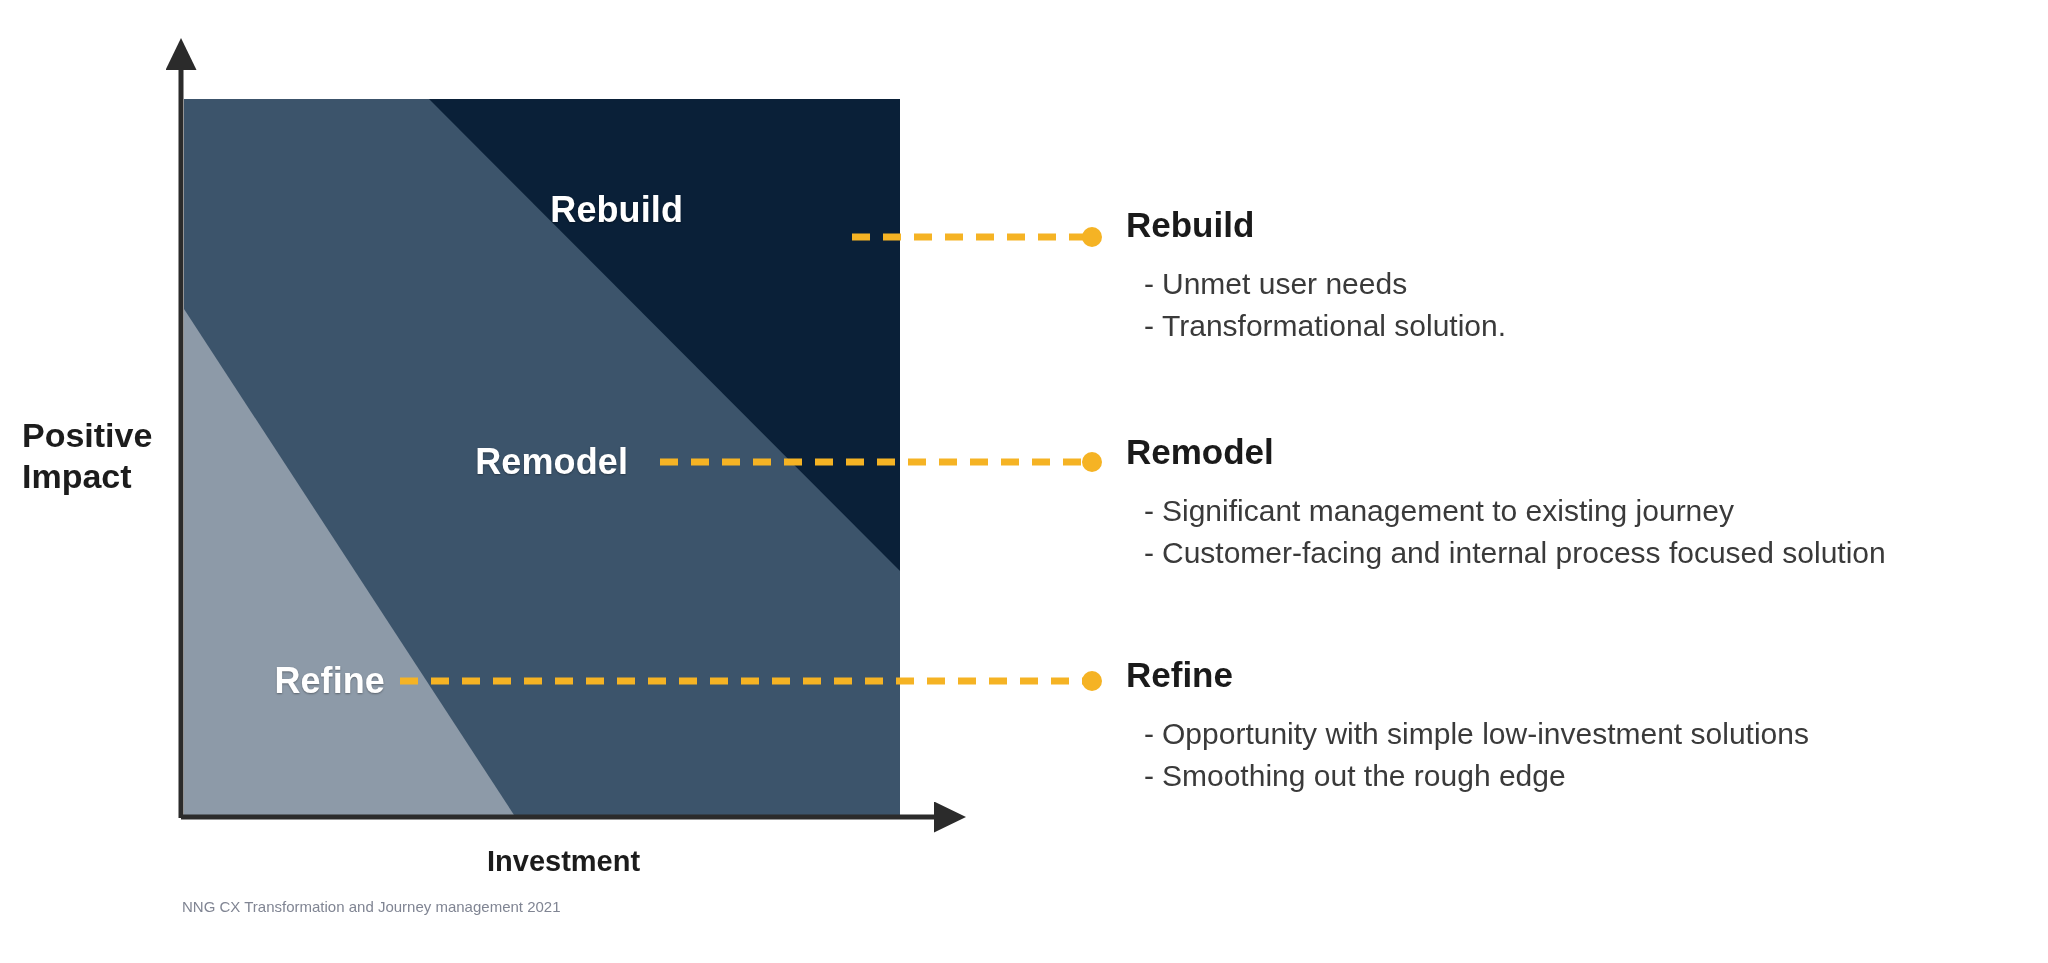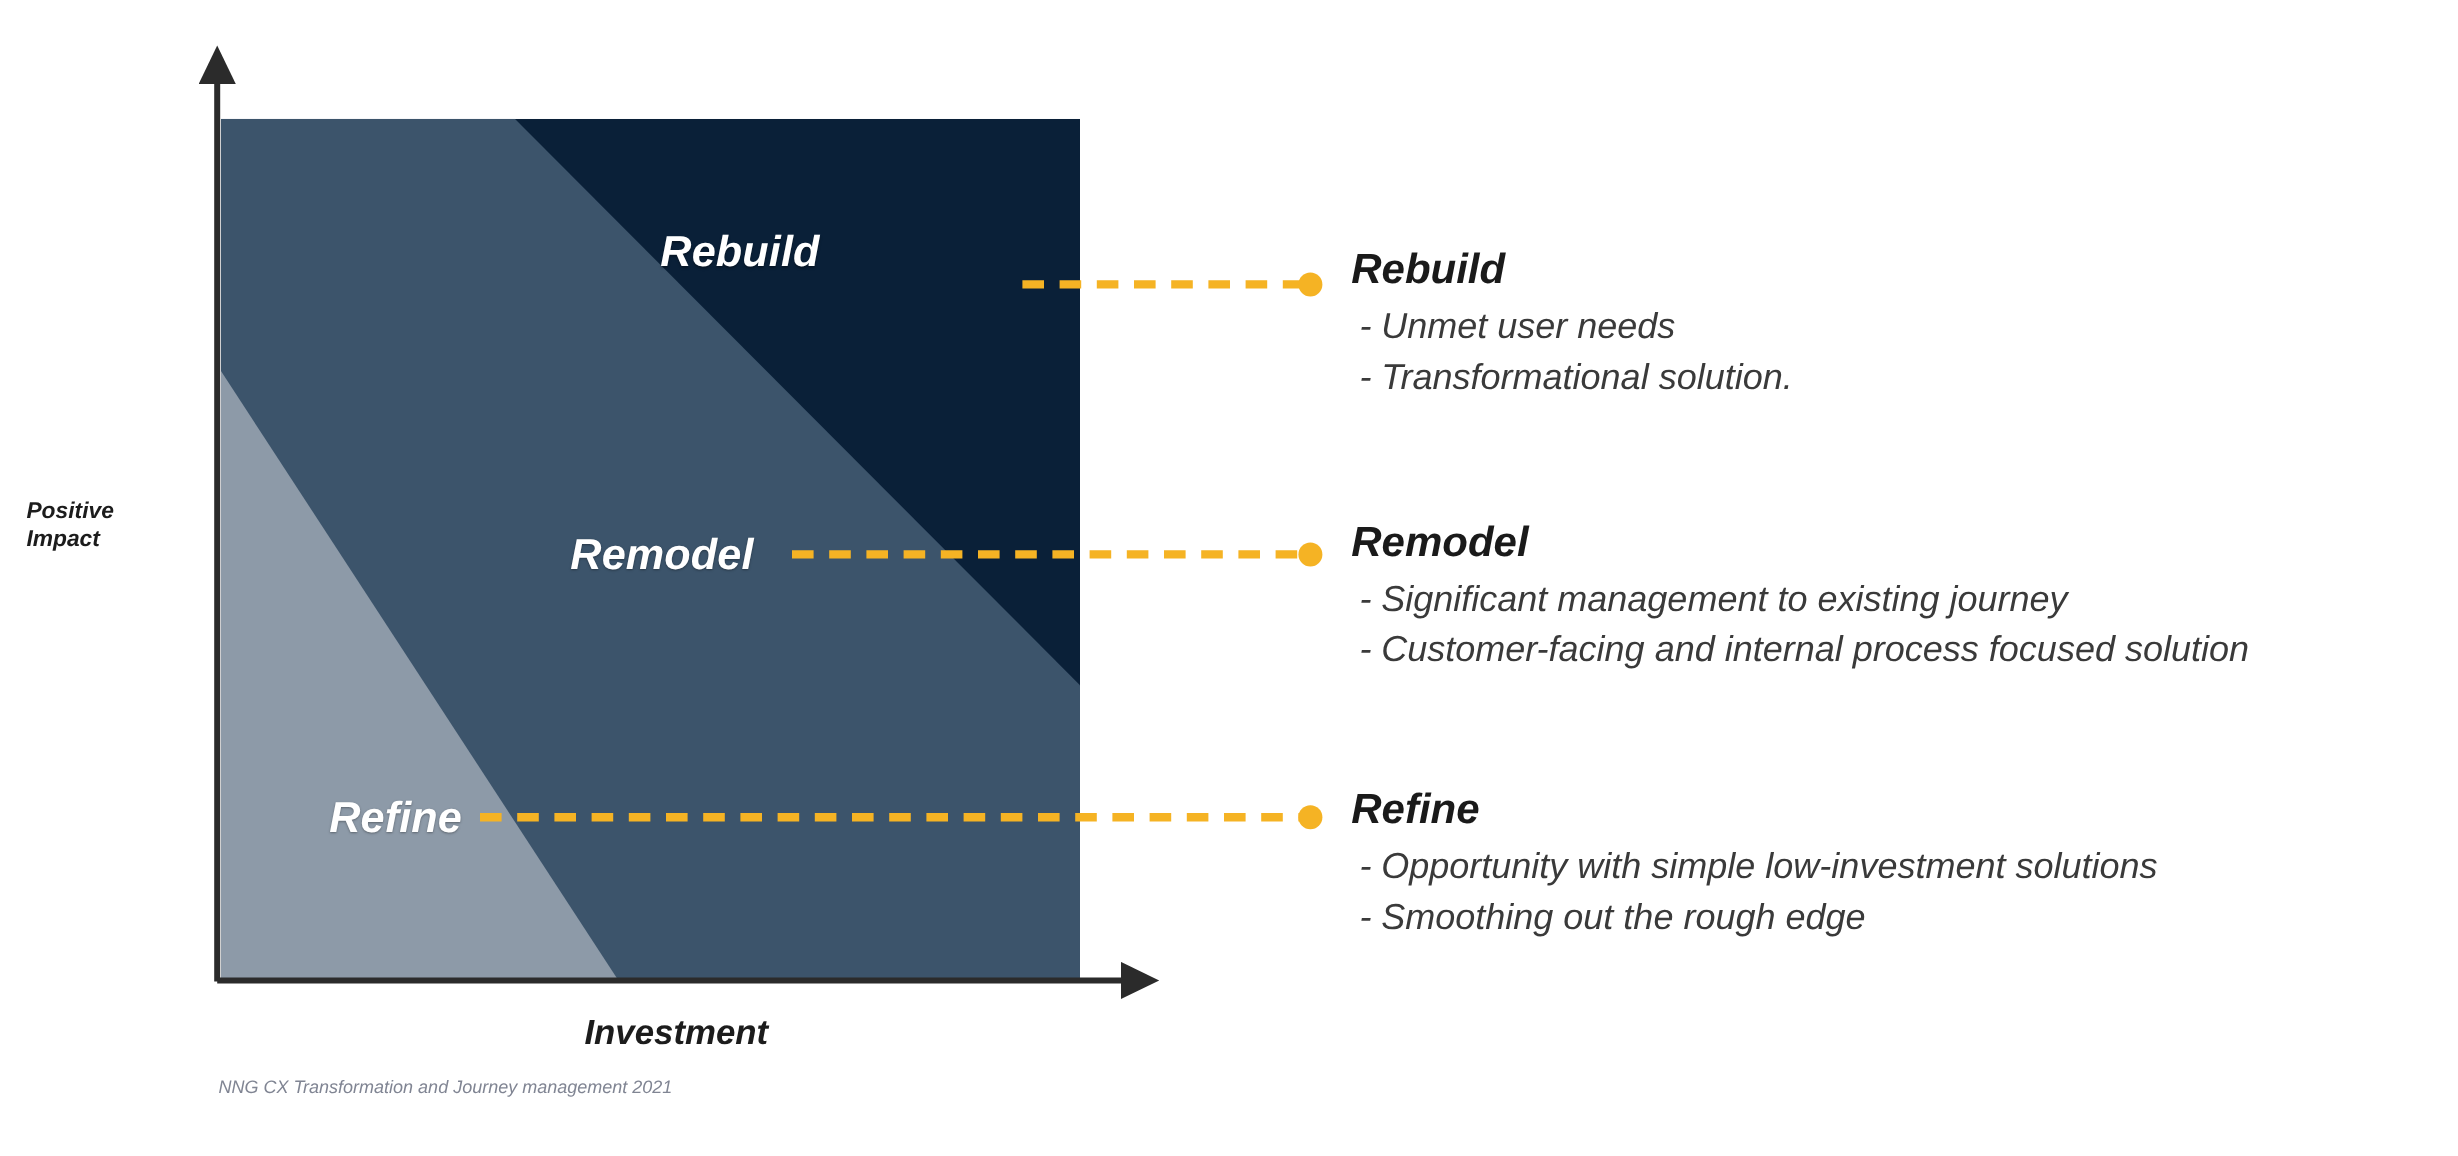--- a/index.html
+++ b/index.html
@@ -15,21 +15,20 @@
     overflow: hidden;
     font-family: "Liberation Sans", sans-serif;
     color: #1a1a1a;
   }
 
   #stage {
     position: absolute;
     left: 0; top: 0;
     width: 1803px;
     height: 963px;
-    font-style: italic;
   }
 
   
   #chart-figure {
     position: absolute;
     left: 0; top: 0;
     width: 1000px;
     height: 963px;
   }
 
@@ -66,21 +65,21 @@
     text-shadow: 0 1px 2px rgba(0,0,0,.35);
   }
   #band-label-rebuild { left: 683px; top: 210px; transform: translate(-100%, -50%); }
   #band-label-remodel { left: 628px; top: 462px; transform: translate(-100%, -50%); }
   #band-label-refine  { left: 385px; top: 681px; transform: translate(-100%, -50%); }
 
   #y-axis-title {
     position: absolute;
     left: 22px;
     top: 415px;
-    font-size: 19px;
+    font-size: 34px;
     font-weight: bold;
     line-height: 1.22;
     color: #1c1c1c;
     white-space: pre-line;
   }
   #x-axis-title {
     position: absolute;
     left: 466px;
     top: 845px;
     font-size: 29px;
@@ -127,21 +126,21 @@
   .detail-title {
     font-size: 35px;
     font-weight: bold;
     color: #1a1a1a;
     line-height: 1.15;
     margin-bottom: 4px;
     white-space: nowrap;
   }
   .detail-list {
     list-style: none;
-    margin: 7px;
+    margin: 18px;
     padding: 0;
   }
   .detail-list li {
     font-size: 30px;
     line-height: 1.38;
     color: #3a3a3a;
     white-space: nowrap;
   }
   .bullet-dash {
     display: inline-block;

